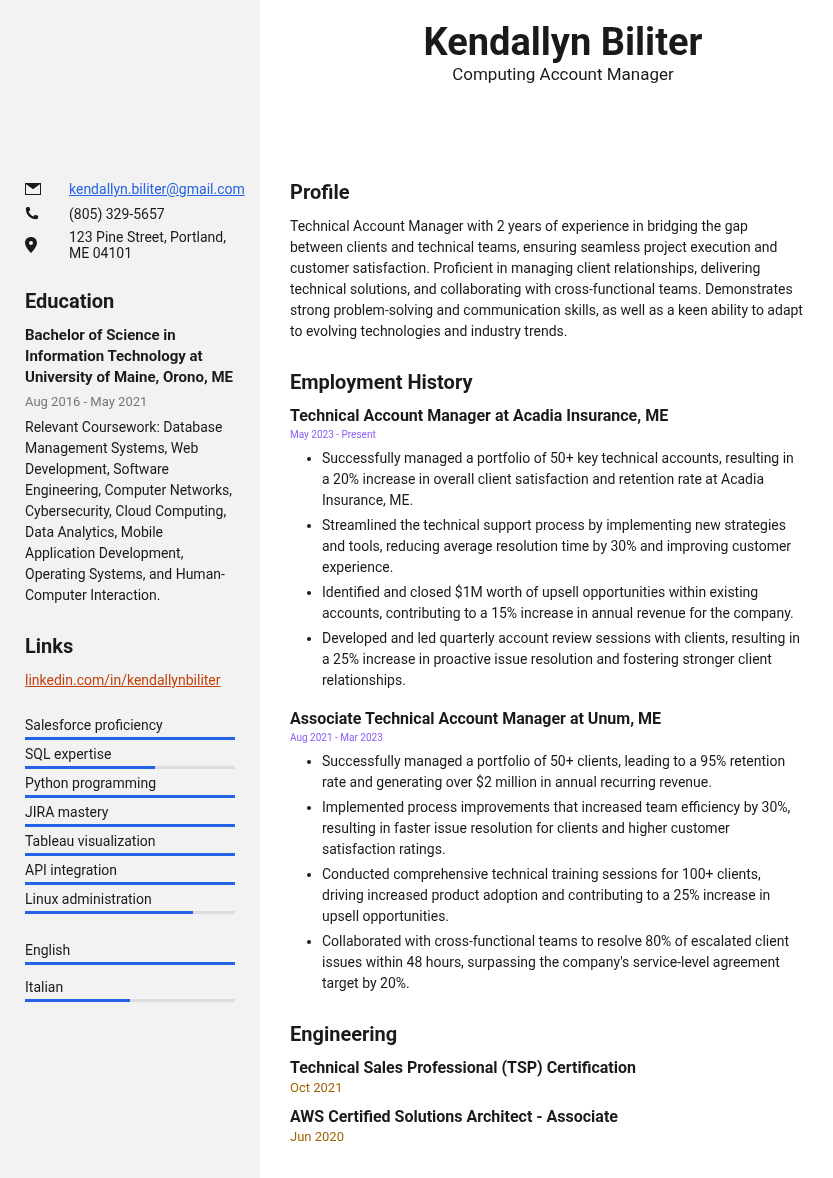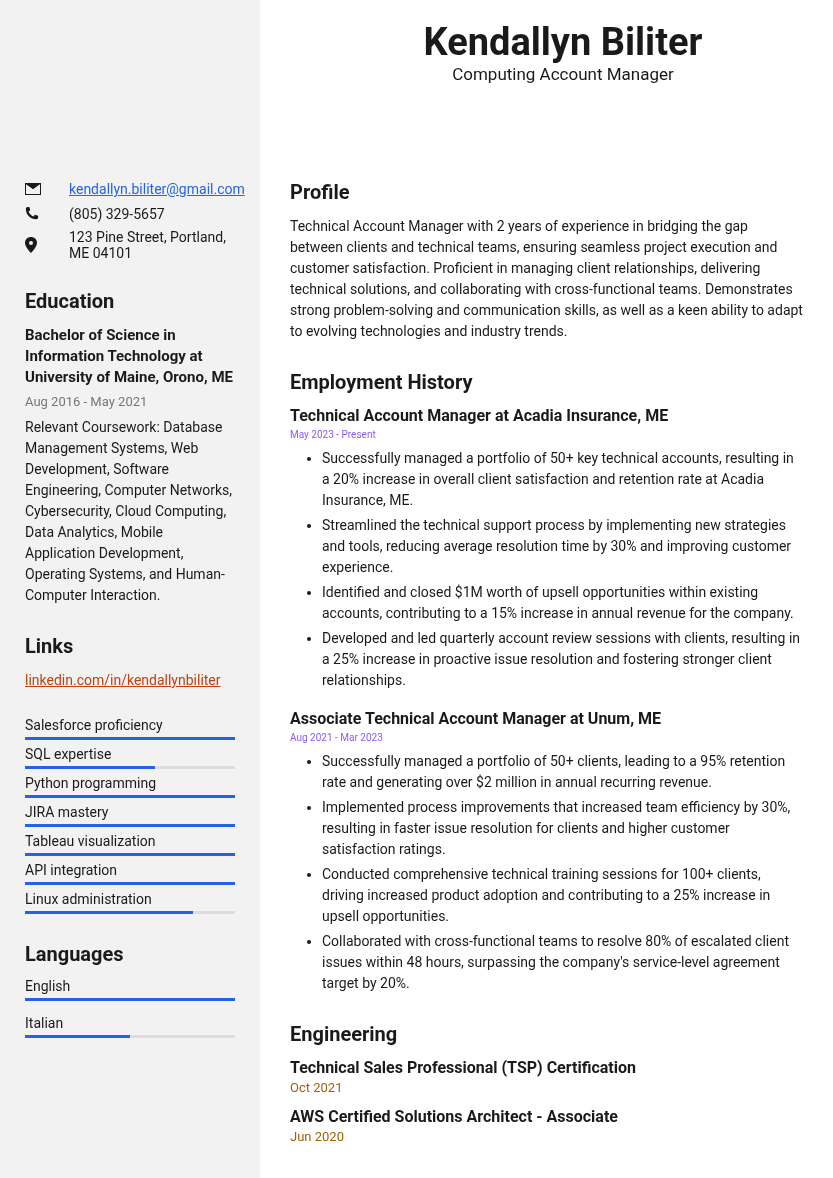--- a/index.html
+++ b/index.html
@@ -122,21 +122,20 @@
           <div class="skill">
             <div class="skill-name">Linux administration</div>
             <div class="bar-bg">
               <div class="bar-fill" style="width:80%"></div>
             </div>
           </div>
         </div>
  </div>
 
  <div class="section">
-  <div class="section-h">Languages</div>
   <div id="langs-list">
           <div class="lang">
             <div class="lang-name">English</div>
             <div class="bar-bg">
               <div class="bar-fill" style="width:100%"></div>
             </div>
           </div>
           <div class="lang">
             <div class="lang-name">Italian</div>
             <div class="bar-bg">

